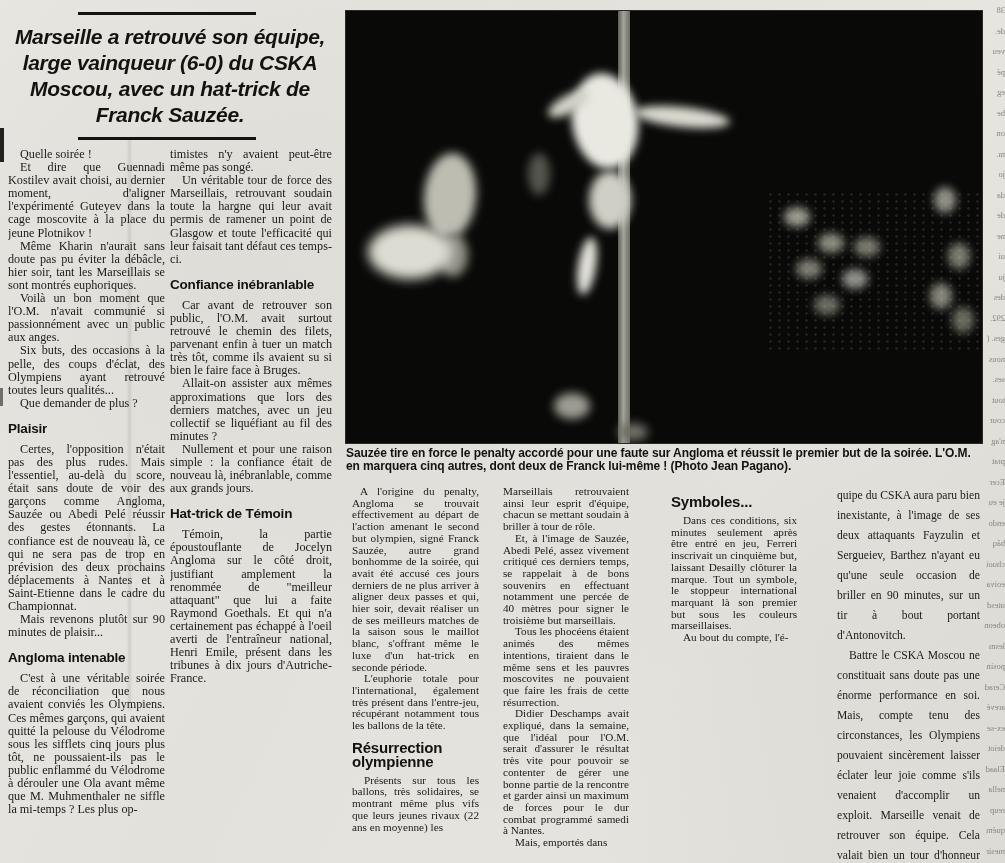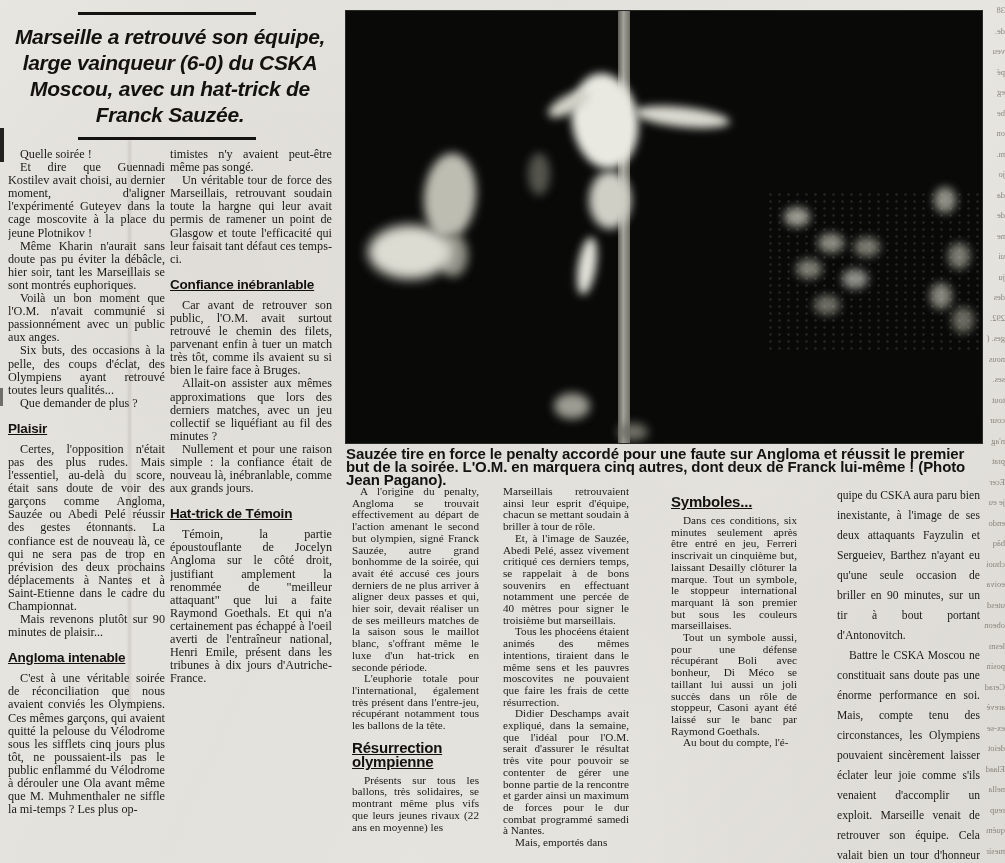--- a/index.html
+++ b/index.html
@@ -23,32 +23,32 @@
   }
   
   .photo{background:#090908;overflow:hidden;border:1px solid #2a2a28;}
   .ph{position:absolute;border-radius:50%;}
   .speckle{position:absolute;opacity:.5;
     background-image:radial-gradient(circle, rgba(200,200,190,.5) 1px, transparent 1.6px);
     background-size:9px 7px;}
   
   .caption{
     font-family:"Liberation Sans","DejaVu Sans",sans-serif;
-    font-weight:bold;font-size:15px;line-height:13px;color:#131211;
+    font-weight:bold;font-size:12px;line-height:13px;color:#131211;
     letter-spacing:-0.1px;text-align:left;
   }
   
   .col{overflow:hidden;text-align:justify;}
   .lcol{font-size:12.2px;line-height:13.1px;}
   .ucol{font-size:11.2px;line-height:11.7px;}
   .para{margin:0;text-indent:12px;}
   .subhead{
     font-family:"Liberation Sans","DejaVu Sans",sans-serif;
     font-weight:bold;font-size:13.5px;line-height:15px;color:#14120f;
-    margin:11px 0 7px 0;letter-spacing:-0.2px;text-decoration:underline;
+    margin:11px 0 7px 0;letter-spacing:-0.2px;
   }
   .ucol .subhead{font-size:15px;line-height:14px;margin:9px 0 6px 0;}
   .byline{
     font-family:"Liberation Sans","DejaVu Sans",sans-serif;
     font-weight:bold;font-size:13px;text-align:right;margin-top:8px;color:#14120f;
   }
   
   .edge-strip{left:981px;top:0;width:24px;height:863px;overflow:hidden;}
   .edge-strip div{
     font-size:8.5px;line-height:20.5px;color:#6b675f;white-space:nowrap;
@@ -129,21 +129,20 @@
   <p class="para" style="text-indent:0;">Marseillais retrouvaient ainsi leur esprit d'équipe, chacun se mettant soudain à briller à tour de rôle.</p>
   <p class="para">Et, à l'image de Sauzée, Abedi Pelé, assez vivement critiqué ces derniers temps, se rappelait à de bons souvenirs en effectuant notamment une percée de 40 mètres pour signer le troisième but marseillais.</p>
   <p class="para">Tous les phocéens étaient animés des mêmes intentions, tiraient dans le même sens et les pauvres moscovites ne pouvaient que faire les frais de cette résurrection.</p>
   <p class="para">Didier Deschamps avait expliqué, dans la semaine, que l'idéal pour l'O.M. serait d'assurer le résultat très vite pour pouvoir se contenter de gérer une bonne partie de la rencontre et garder ainsi un maximum de forces pour le dur combat programmé samedi à Nantes.</p>
   <p class="para">Mais, emportés dans</p>
 </div>
 
 <div class="abs col ucol" style="left:671px;top:486px;width:126px;height:377px;">
   <h3 class="subhead">Symboles...</h3>
   <p class="para">Dans ces conditions, six minutes seulement après être entré en jeu, Ferreri inscrivait un cinquième but, laissant Desailly clôturer la marque. Tout un symbole, le stoppeur international marquant là son premier but sous les couleurs marseillaises.</p>
-  <p class="para">Tout un symbole aussi, pour une défense récupérant Boli avec bonheur, Di Méco se taillant lui aussi un joli succès dans un rôle de stoppeur, Casoni ayant été laissé sur le banc par Raymond Goethals.</p>
   <p class="para">Au bout du compte, l'é-</p>
 </div>
 
 <div class="abs col ucol" style="left:790px;top:486px;width:143px;height:377px;font-size:11.6px;line-height:20px;margin-left:47px;">
   <p class="para" style="text-indent:0;">quipe du CSKA aura paru bien inexistante, à l'image de ses deux attaquants Fayzulin et Sergueiev, Barthez n'ayant eu qu'une seule occasion de briller en 90 minutes, sur un tir à bout portant d'Antonovitch.</p>
   <p class="para">Battre le CSKA Moscou ne constituait sans doute pas une énorme performance en soi. Mais, compte tenu des circonstances, les Olympiens pouvaient sincèrement laisser éclater leur joie comme s'ils venaient d'accomplir un exploit. Marseille venait de retrouver son équipe. Cela valait bien un tour d'honneur et le feu d'artifice.</p>
   <p class="para">En attendant la venue des Rangers (vainqueurs hier soir de Bruges 2 à 1), le 7 avril au Stade Vélodrome, là où se jouera véritablement la place de finaliste de cette Coupe d'Europe des Clubs Champions.</p>
   <div class="byline">Patrick FANCELLO</div>
 </div>
 

